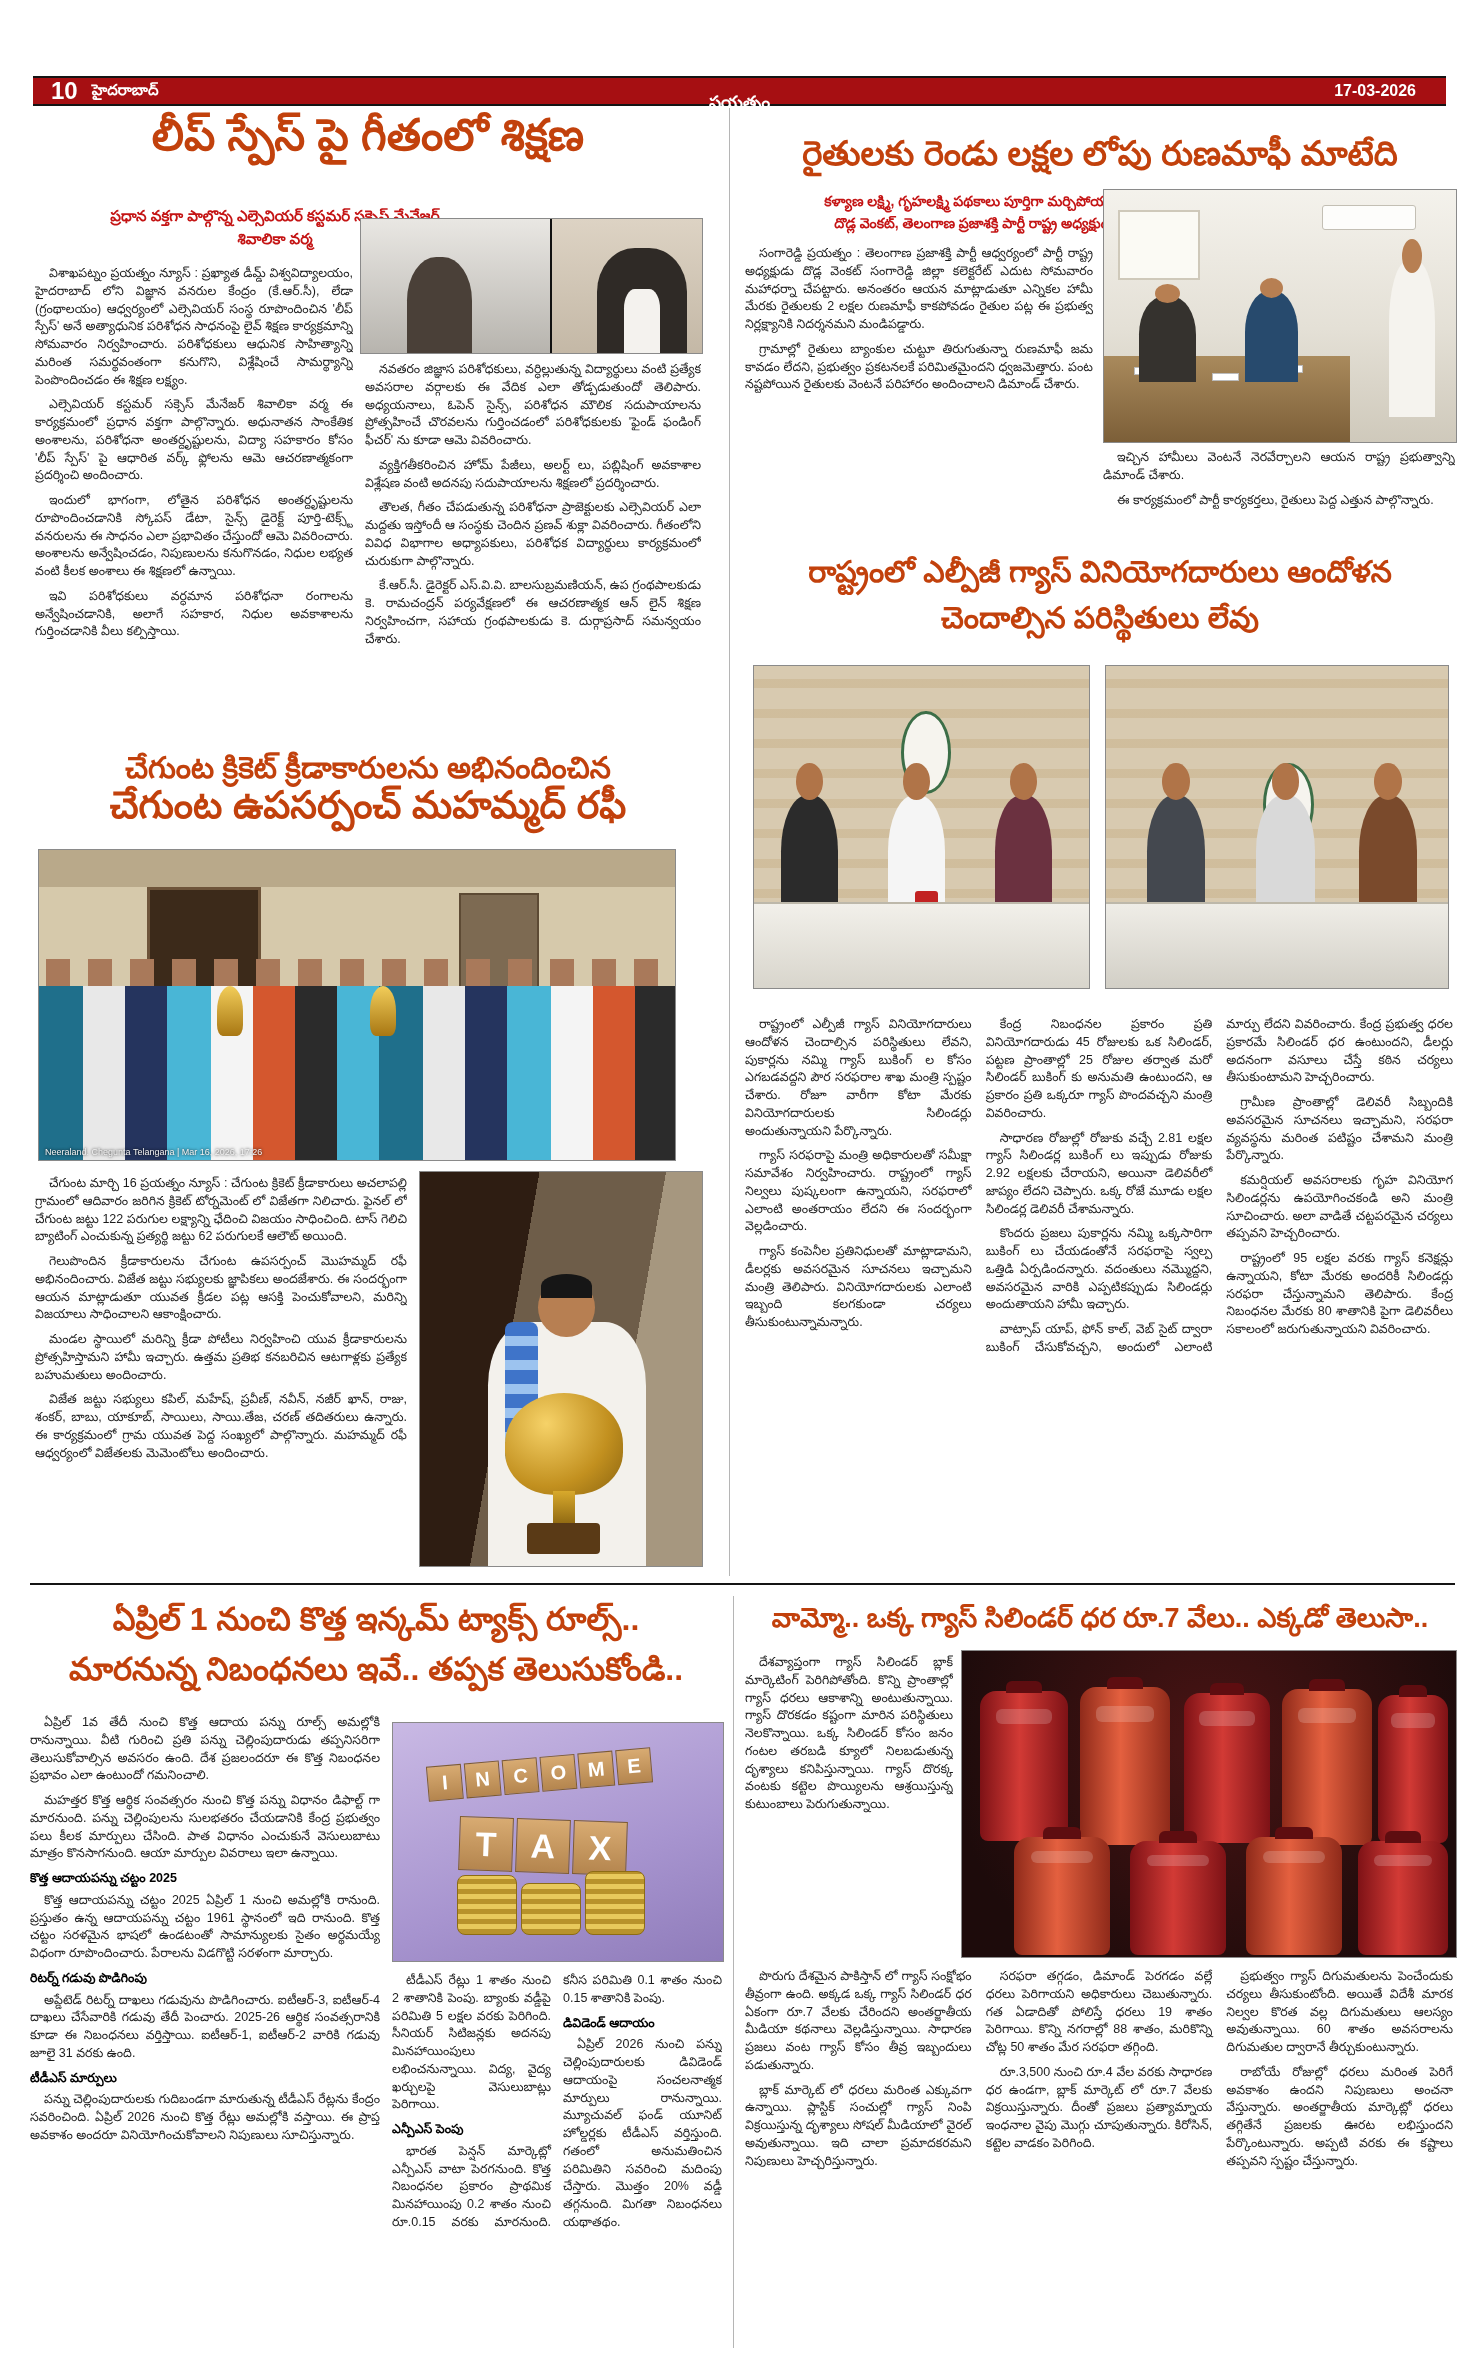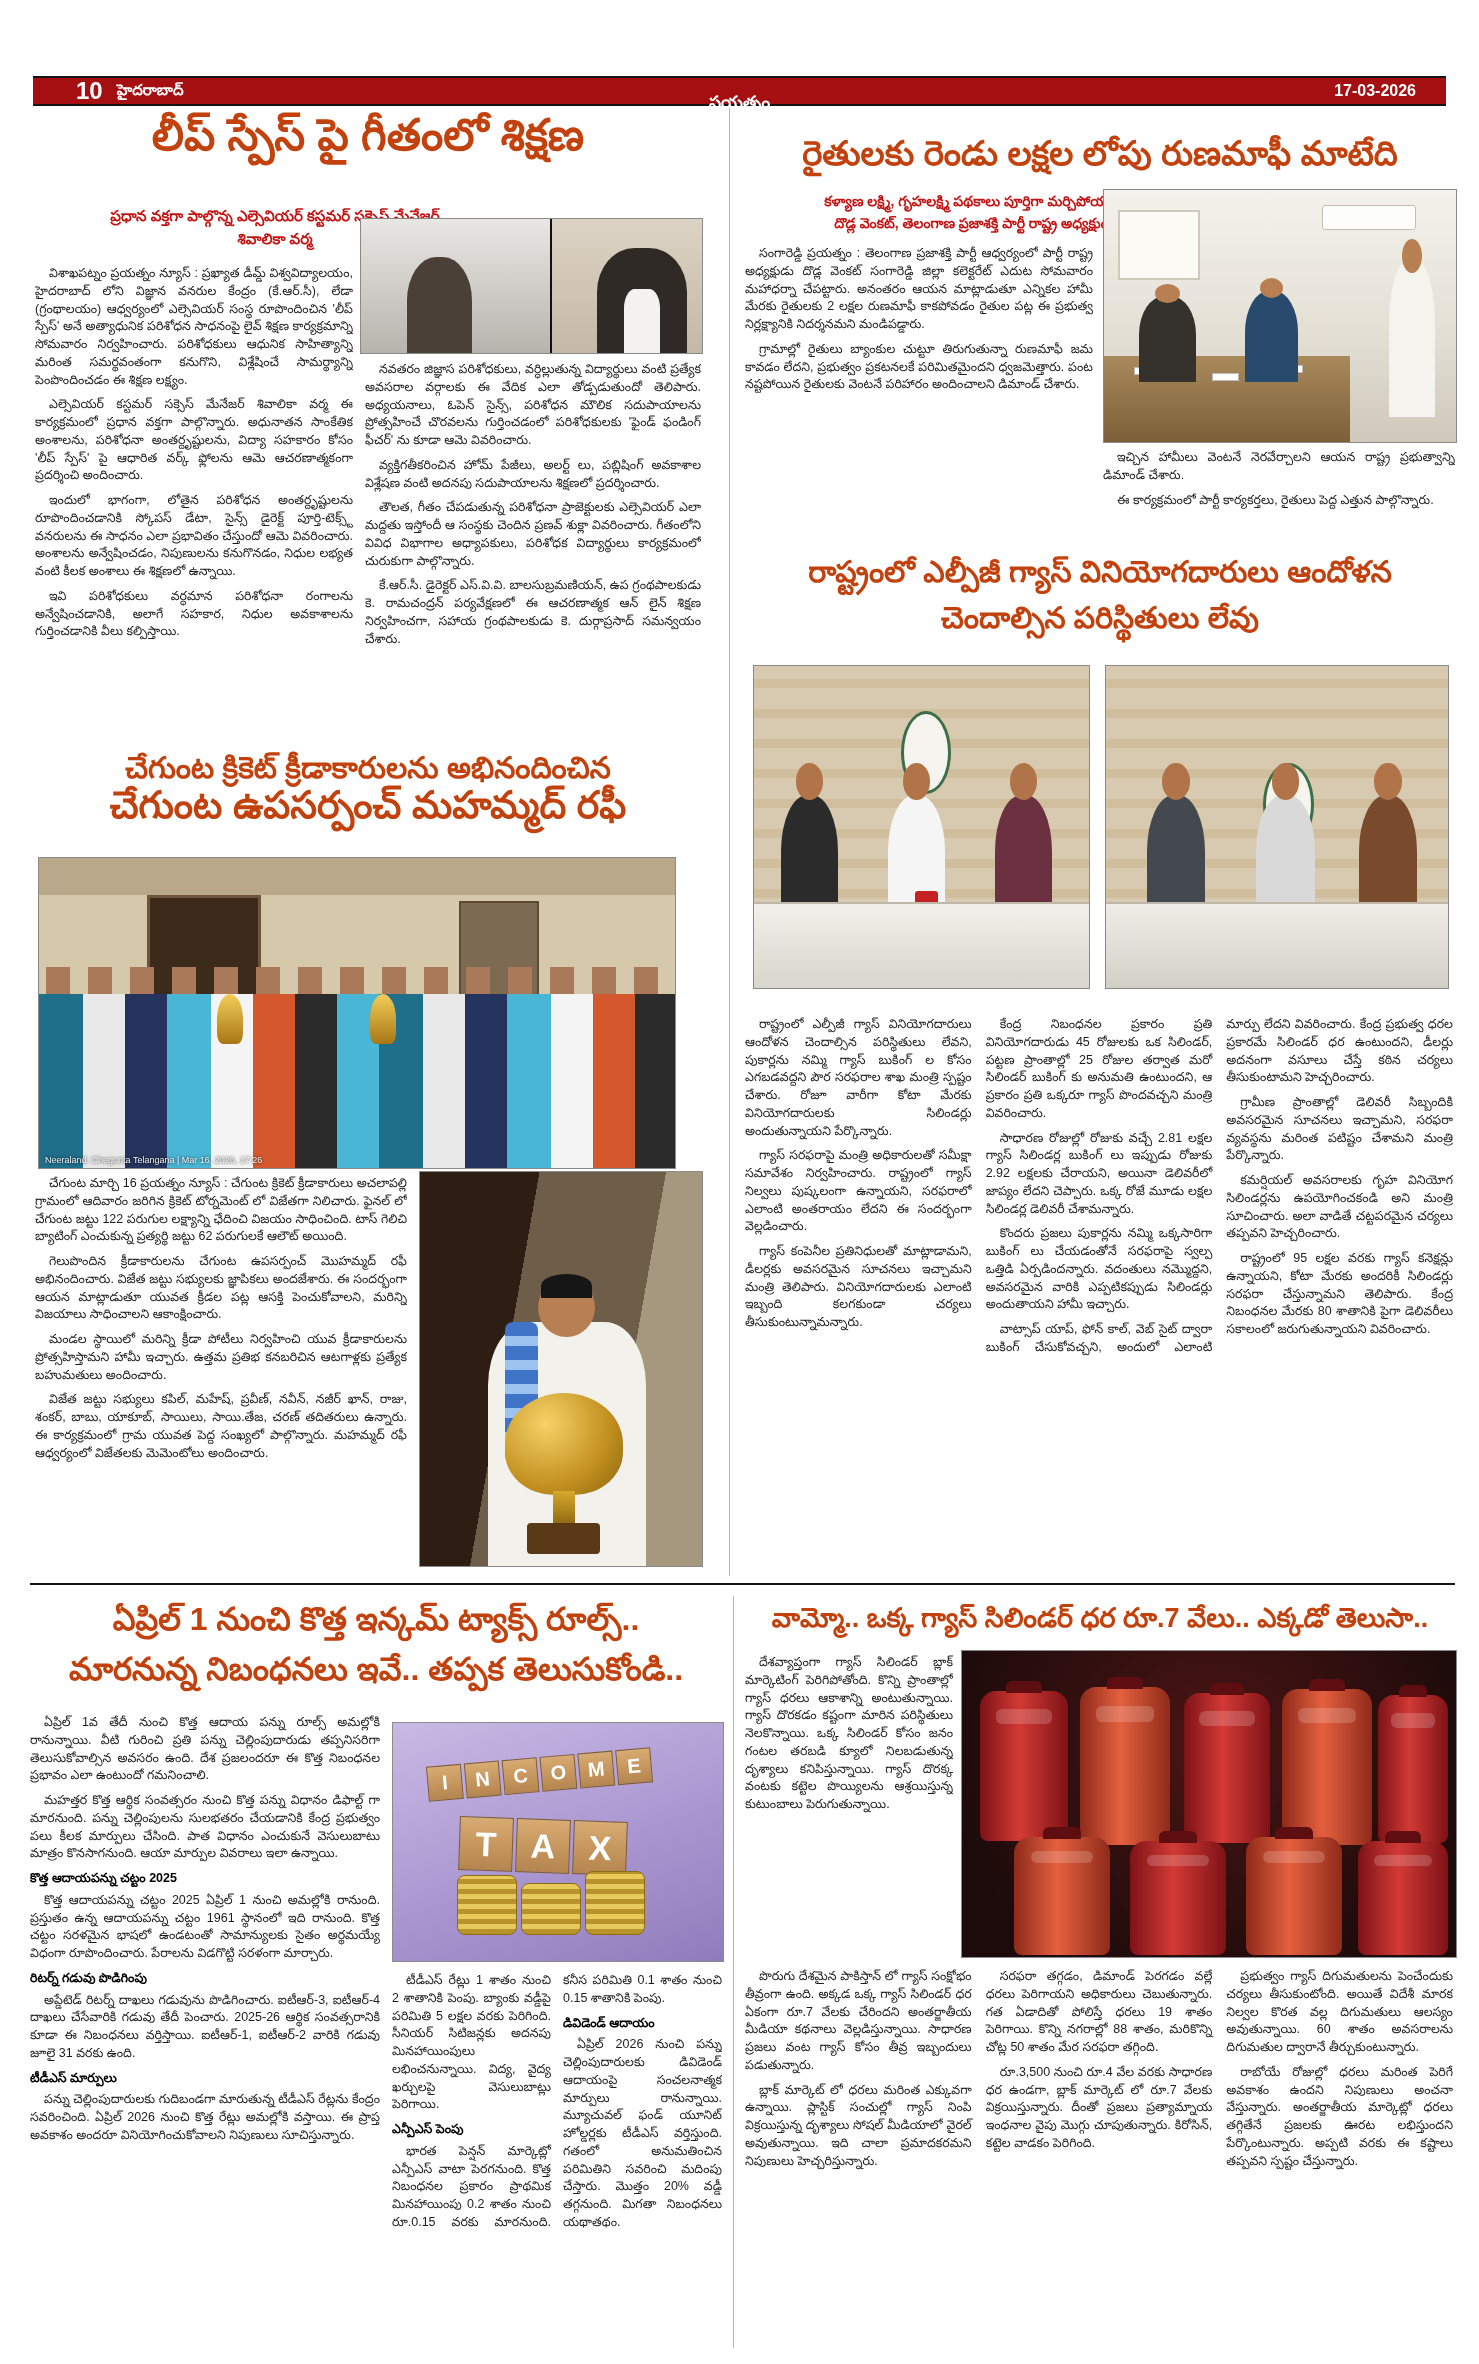--- a/index.html
+++ b/index.html
@@ -2,21 +2,21 @@
 <html><head>
 <meta charset="utf-8">
 <style>
   html,body{margin:0;padding:0;background:#e9e9e9;}
   .page{position:relative;width:1479px;height:2364px;background:#ffffff;
         font-family:"Liberation Sans",sans-serif;color:#1c1c1c;overflow:hidden;}
   
   .masthead-bar{position:absolute;left:33px;top:76px;width:1413px;height:26px;
     background:#a60f12;border-top:2px solid #141414;border-bottom:2px solid #141414;
     display:flex;align-items:center;color:#fff;}
-  .page-number{font-size:24px;font-weight:900;margin-left:43px;line-height:1;}
+  .page-number{font-size:24px;font-weight:900;margin-left:18px;line-height:1;}
   .city-name{font-size:15px;font-weight:700;margin-left:14px;}
   .masthead-title{position:absolute;left:0;right:0;text-align:center;font-size:17px;font-weight:900;margin-top:26px;}
   .edition-date{margin-left:auto;margin-right:30px;font-size:16px;font-weight:800;position:relative;}
   
   .article{position:absolute;}
   .headline{position:absolute;left:0;right:0;text-align:center;font-weight:900;color:#c2410c;line-height:1.1;}
   .subhead{position:absolute;text-align:center;color:#c41414;font-weight:700;}
   .body-col{position:absolute;text-align:justify;font-size:12.5px;line-height:1.42;overflow:hidden;}
   .body-col p{margin:0 0 7px 0;text-indent:14px;}
   .body-col p.sec-head{font-weight:800;color:#000;text-indent:0;margin:3px 0 4px 0;text-align:left;}
@@ -211,21 +211,21 @@
         <p>వాట్సాప్ యాప్, ఫోన్ కాల్, వెబ్ సైట్ ద్వారా బుకింగ్ చేసుకోవచ్చని, అందులో ఎలాంటి మార్పు లేదని వివరించారు. కేంద్ర ప్రభుత్వ ధరల ప్రకారమే సిలిండర్ ధర ఉంటుందని, డీలర్లు అదనంగా వసూలు చేస్తే కఠిన చర్యలు తీసుకుంటామని హెచ్చరించారు.</p>
         <p>గ్రామీణ ప్రాంతాల్లో డెలివరీ సిబ్బందికి అవసరమైన సూచనలు ఇచ్చామని, సరఫరా వ్యవస్థను మరింత పటిష్టం చేశామని మంత్రి పేర్కొన్నారు.</p>
         <p>కమర్షియల్ అవసరాలకు గృహ వినియోగ సిలిండర్లను ఉపయోగించకండి అని మంత్రి సూచించారు. అలా వాడితే చట్టపరమైన చర్యలు తప్పవని హెచ్చరించారు.</p>
         <p>రాష్ట్రంలో 95 లక్షల వరకు గ్యాస్ కనెక్షన్లు ఉన్నాయని, కోటా మేరకు అందరికీ సిలిండర్లు సరఫరా చేస్తున్నామని తెలిపారు. కేంద్ర నిబంధనల మేరకు 80 శాతానికి పైగా డెలివరీలు సకాలంలో జరుగుతున్నాయని వివరించారు.</p>
       </div>
   </div>
 
   <div class="article" style="left:35px;top:745px;width:666px;height:822px;">
     <div class="headline" style="top:6px;font-size:30px;">చేగుంట క్రికెట్ క్రీడాకారులను అభినందించిన</div>
     <div class="headline" style="top:40px;font-size:38px;">చేగుంట ఉపసర్పంచ్ మహమ్మద్ రఫీ</div>
-    <div class="photo" style="left:3px;top:112px;width:636px;height:310px;">
+    <div class="photo" style="left:3px;top:104px;width:636px;height:310px;">
       <div class="shape team-wall"></div>
       <div class="shape team-door"></div>
       <div class="shape team-door2"></div>
       <div class="shape team-heads"></div>
       <div class="shape team-crowd"></div>
       <div class="shape team-trophy" style="left:28%;"></div>
       <div class="shape team-trophy" style="left:52%;"></div>
       <div class="team-credit">Neeraland. Chegunta Telangana | Mar 16, 2026, 17:26</div>
     </div>
     <div class="body-col" style="left:0;top:430px;width:372px;height:390px;">

